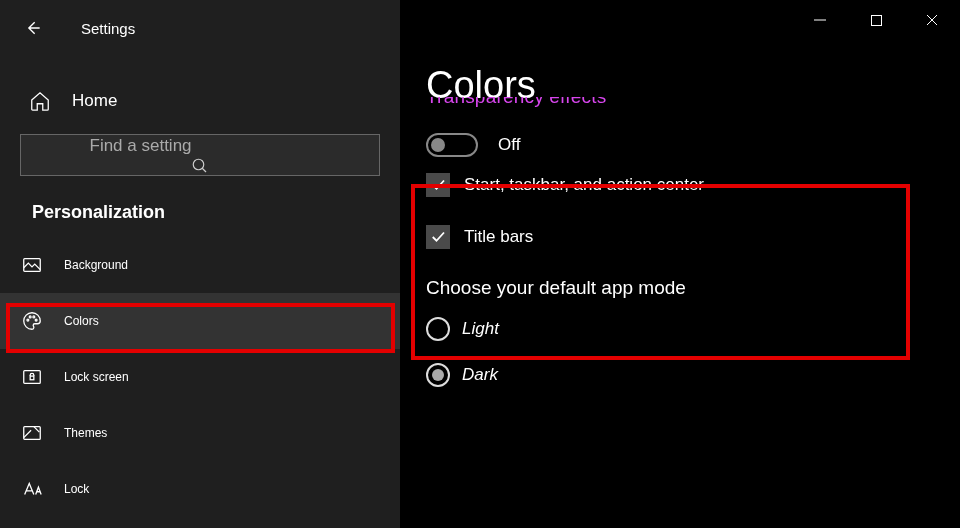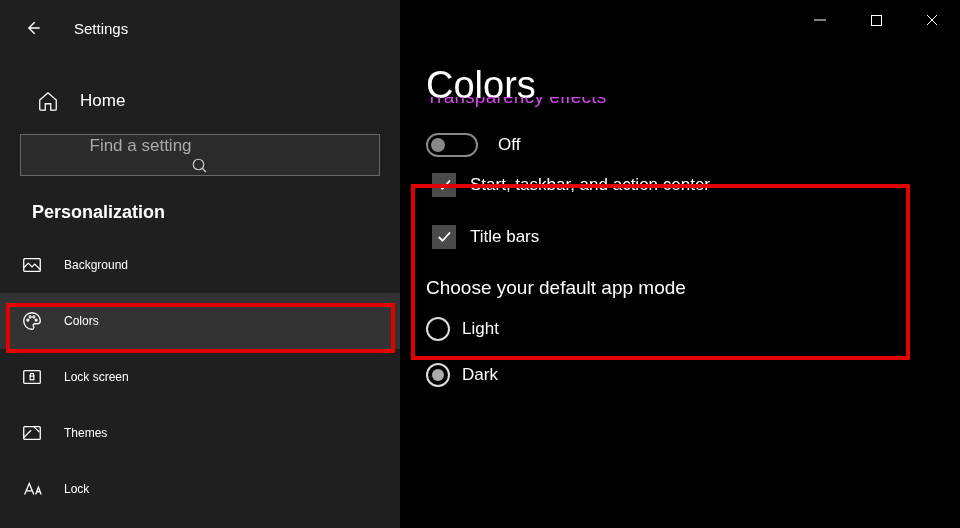--- a/index.html
+++ b/index.html
@@ -12,28 +12,28 @@
   }
   
   .sidebar {
     width: 400px; height: 528px;
     background: #1f1f1f;
     display: flex; flex-direction: column;
     padding-top: 8px;
   }
   .sidebar-header {
     display: flex; align-items: center;
-    height: 40px; padding-left: 20px;
+    height: 40px; padding-left: 20px; gap: 7px;
   }
   .back-arrow { width: 26px; height: 26px; display:flex; align-items:center; justify-content:center; cursor:pointer; }
   .back-arrow svg { stroke:#fff; }
   .sidebar-title { font-size: 15px; margin-left: 28px; }
   .home-row {
     display:flex; align-items:center;
-    padding: 0 36px; height: 46px; margin-top: 30px;
+    padding: 0 28px; height: 46px; margin-top: 30px;
     cursor:pointer;
   }
   .home-row .icon, .nav-item .icon { width:24px; height:24px; display:flex; align-items:center; justify-content:center; margin-right:20px;}
   .home-label { font-size: 17px; }
   .search-wrap { padding: 10px 20px 0 20px; }
   .search-box {
     height: 42px; border:1px solid #666; background: #2b2b2b;
     display:flex; align-items:center; padding:0 12px;flex-direction:column;
   }
   .search-input {
@@ -73,34 +73,34 @@
   .toggle {
     width:52px; height:24px; border:2px solid #888; border-radius:14px;
     position:relative; cursor:pointer;
   }
   .toggle-knob {
     position:absolute; left:3px; top:3px;
     width:14px; height:14px; border-radius:50%; background:#888;
   }
   .toggle-label { font-size:17px; margin-left:20px;}
   .group-heading { font-size:19px; margin-top: 18px; margin-bottom: 18px;}
-  .check-row { display:flex; align-items:center; margin-bottom:28px; cursor:pointer;margin-left:6px;}
+  .check-row { display:flex; align-items:center; margin-bottom:28px; cursor:pointer;}
   .checkbox {
     width:24px; height:24px; background:#4a4a4a;
     display:flex; align-items:center; justify-content:center;
   }
   .checkbox svg { stroke:#fff; stroke-width:2.4; fill:none; }
   .check-label { font-size:17px; margin-left:14px;}
   .radio-row { display:flex; align-items:center; margin-bottom:22px; cursor:pointer;}
   .radio {
     width:24px; height:24px; border:2px solid #ddd; border-radius:50%;
     display:flex; align-items:center; justify-content:center;
   }
   .radio-dot { width:12px; height:12px; border-radius:50%; background:#aaa;}
-  .radio-label { font-size:17px; margin-left:12px;}
+  .radio-label { font-size:17px; margin-left:12px;font-style:italic;}
   .red-box-main {
     position:absolute; border:4px solid #e30000; pointer-events:none;
   }
 </style>
 </head>
 <body>
 
 <div class="sidebar">
   <div class="sidebar-header">
     <div class="back-arrow">

